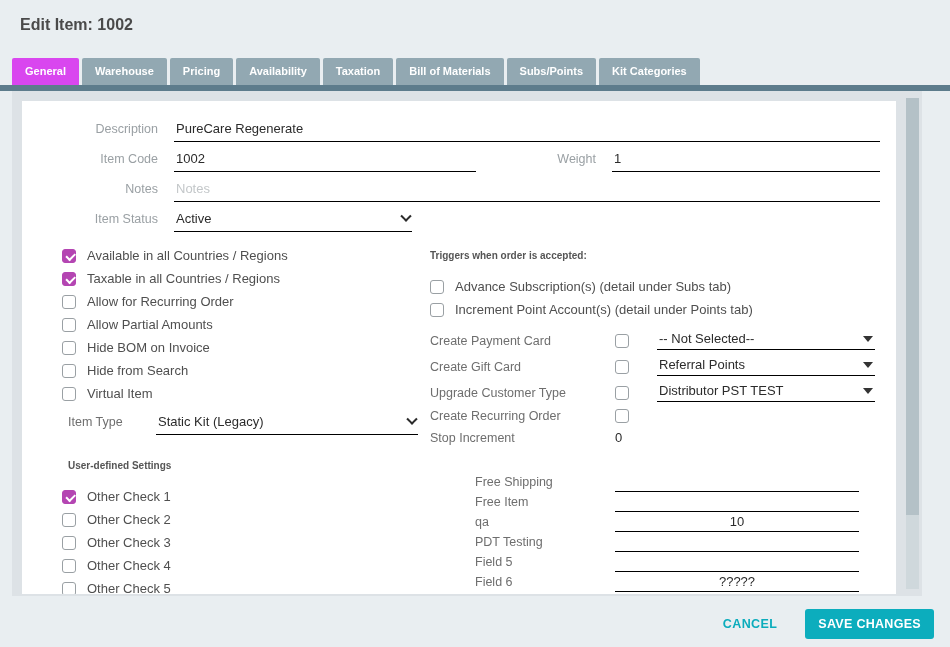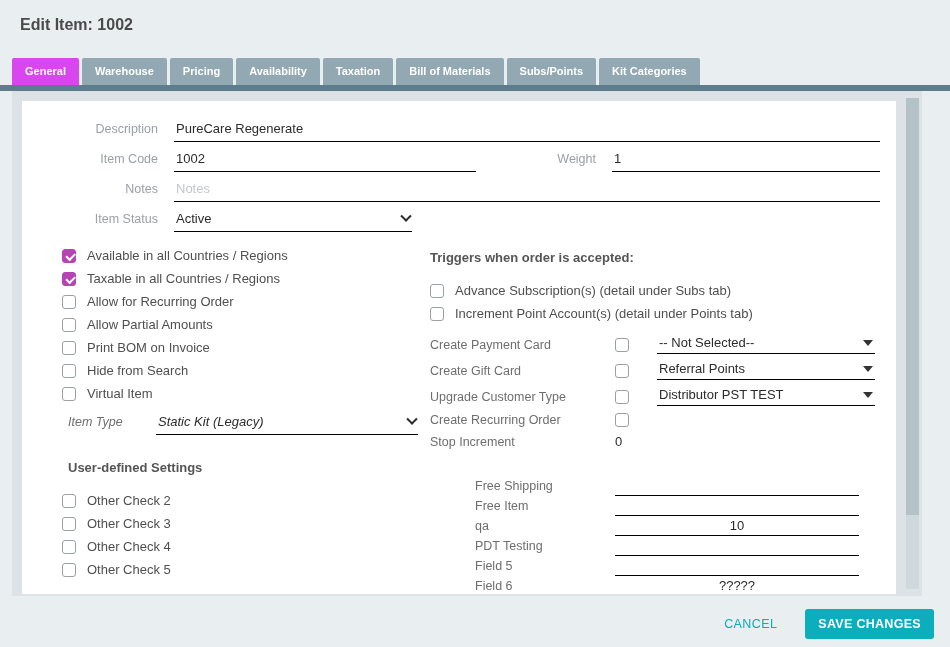--- a/index.html
+++ b/index.html
@@ -41,40 +41,40 @@
   .col-right { flex:1; }
 
   .cbrow { display:flex; align-items:center; margin-bottom:8px; cursor:pointer; }
   .cb { width:14px; height:14px; border:1.5px solid #9aa0a4; border-radius:3px; flex:none;
         margin-right:11px; position:relative; background:#fff; }
   .cb.checked { background:#b445b2; border-color:#b445b2; }
   .cb.checked::after { content:""; position:absolute; left:2.5px; top:3px; width:7px; height:3.5px;
         border-left:2px solid #fff; border-bottom:2px solid #fff; transform:rotate(-45deg); }
   .cblabel { font-size:13px; color:#4f4f4f; }
 
-  .itemtype-row { display:flex; align-items:baseline; margin:13px 0 0 6px;font-style:italic; }
+  .itemtype-row { display:flex; align-items:baseline; margin:13px 0 0 6px; }
   .itemtype-row .lbl { width:88px; flex:none; font-size:12.5px; color:#6e6e6e; }
   .itemtype-row .sel { width:262px; }
 
-  .sec-heading { font-size:13px; font-weight:bold; color:#555; }
+  .sec-heading { font-size:10px; font-weight:bold; color:#555; }
   .udf-heading { margin:25px 0 18px 6px; }
   .trig-heading { margin:2px 0 18px 0; }
 
   .trigrow { display:grid; grid-template-columns:185px 42px 1fr; align-items:center; margin-bottom:7px; }
   .trigrow .lbl { font-size:12.5px; color:#6e6e6e; }
   .trigrow .sel { max-width:218px; padding-bottom:3px; }
   .stopval { font-size:13px; color:#2b2b2b; }
 
   .fieldrows { margin-top:27px; }
   .fieldrow { display:grid; grid-template-columns:185px 1fr; align-items:end; height:20px; }
   .fieldrow .lbl { font-size:12.5px; color:#6e6e6e; padding-bottom:3px;margin-left:45px; }
   .fieldrow .uline { max-width:244px; min-height:16px; padding-bottom:2px; font-size:13px;text-align:center; }
 
   .footer { display:flex; justify-content:flex-end; align-items:center; gap:28px; padding:13px 16px 0 0; }
-  .cancel-btn { color:#0bacbc; font-size:12.5px; font-weight:normal; letter-spacing:.4px; cursor:pointer; }
+  .cancel-btn { color:#0bacbc; font-size:12.5px; font-weight:bold; letter-spacing:.4px; cursor:pointer; }
   .save-btn { background:#0cadbd; color:#fff; font-size:12.5px; font-weight:bold; letter-spacing:.3px;
               padding:8px 13px; border-radius:3px; border:none; cursor:pointer; }
 </style>
 </head>
 <body>
 
 <div class="header">
   <div class="page-title">Edit Item: 1002</div>
 </div>
 
@@ -136,41 +136,45 @@
         <div class="cbrow">
           <span class="cb"></span>
           <span class="cblabel">Allow for Recurring Order</span>
         </div>
         <div class="cbrow">
           <span class="cb"></span>
           <span class="cblabel">Allow Partial Amounts</span>
         </div>
         <div class="cbrow">
           <span class="cb"></span>
-          <span class="cblabel">Print BOM on Invoice</span>
+          <span class="cblabel">Hide BOM on Invoice</span>
         </div>
         <div class="cbrow">
           <span class="cb"></span>
           <span class="cblabel">Hide from Search</span>
         </div>
         <div class="cbrow">
           <span class="cb"></span>
           <span class="cblabel">Virtual Item</span>
         </div>
 
         <div class="itemtype-row">
           <div class="lbl">Item Type</div>
           <div class="uline selectline sel">
             <span>Static Kit (Legacy)</span>
             <span class="chev"></span>
           </div>
         </div>
 
         <div class="sec-heading udf-heading">User-defined Settings</div>
 
+        <div class="cbrow">
+          <span class="cb checked"></span>
+          <span class="cblabel">Other Check 1</span>
+        </div>
         <div class="cbrow">
           <span class="cb"></span>
           <span class="cblabel">Other Check 2</span>
         </div>
         <div class="cbrow">
           <span class="cb"></span>
           <span class="cblabel">Other Check 3</span>
         </div>
         <div class="cbrow">
           <span class="cb"></span>

